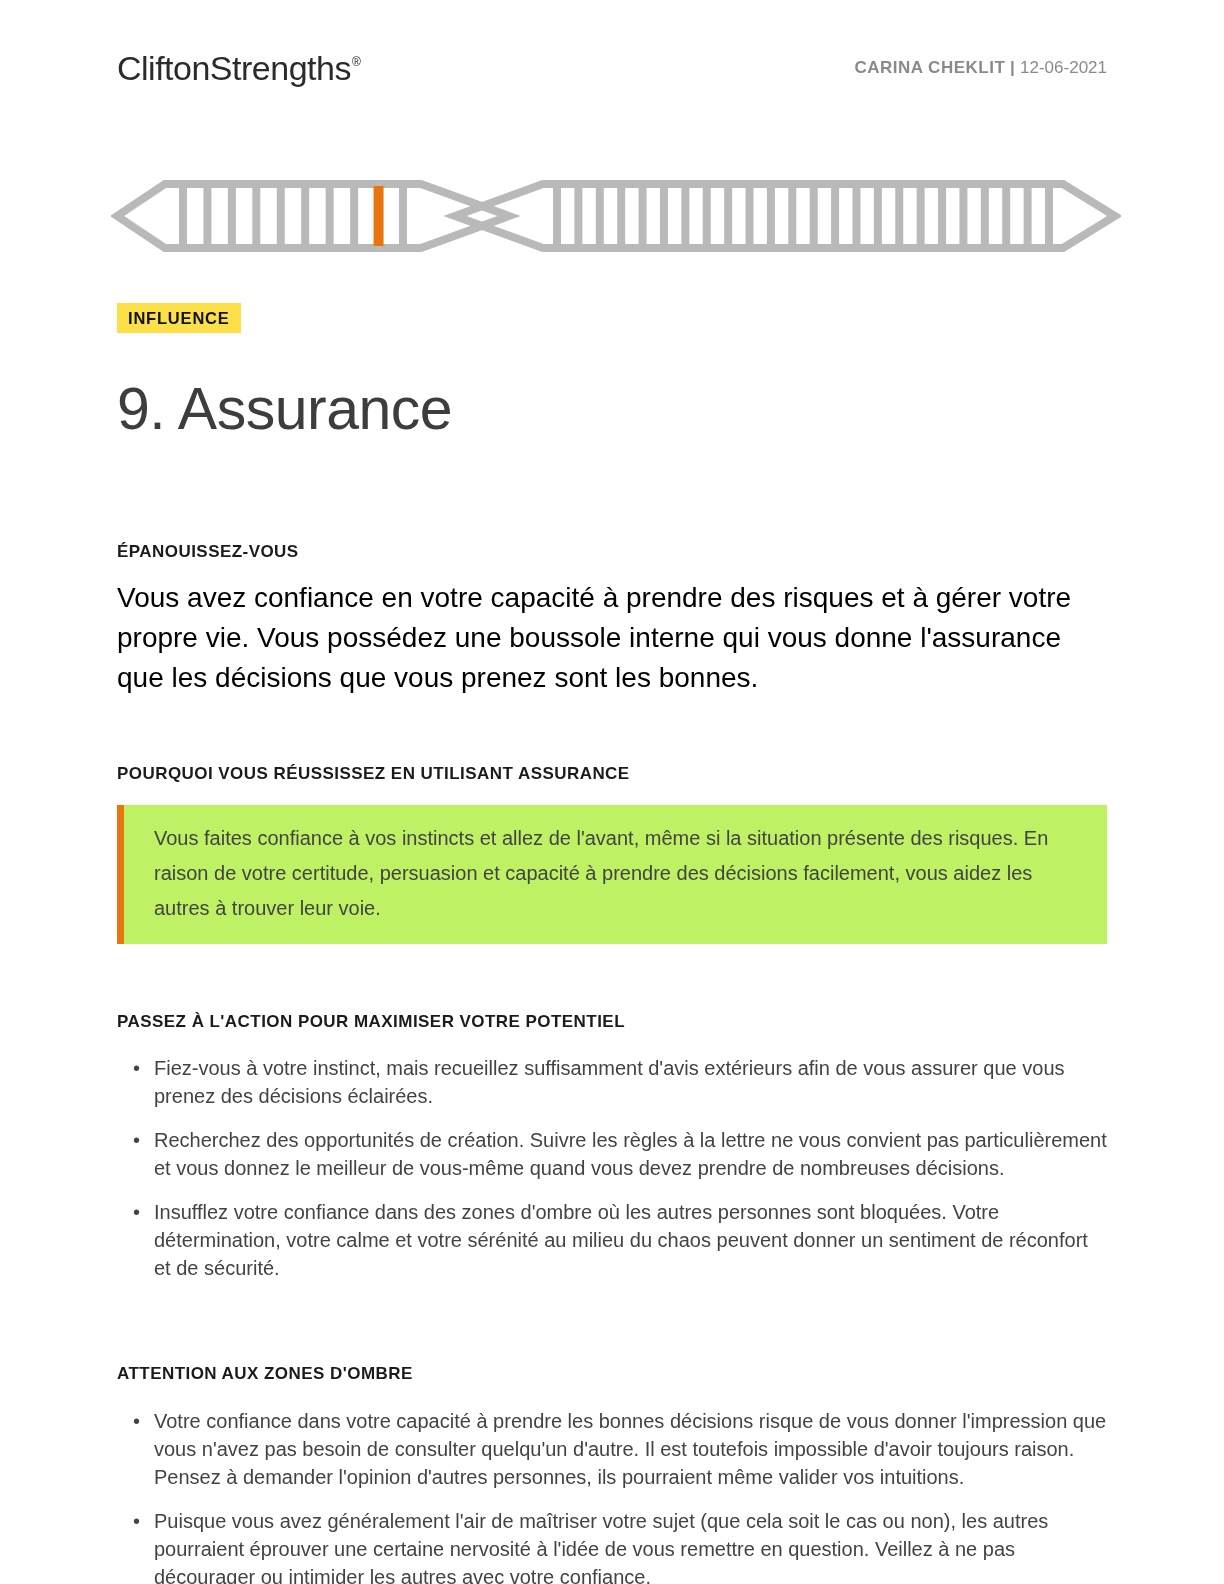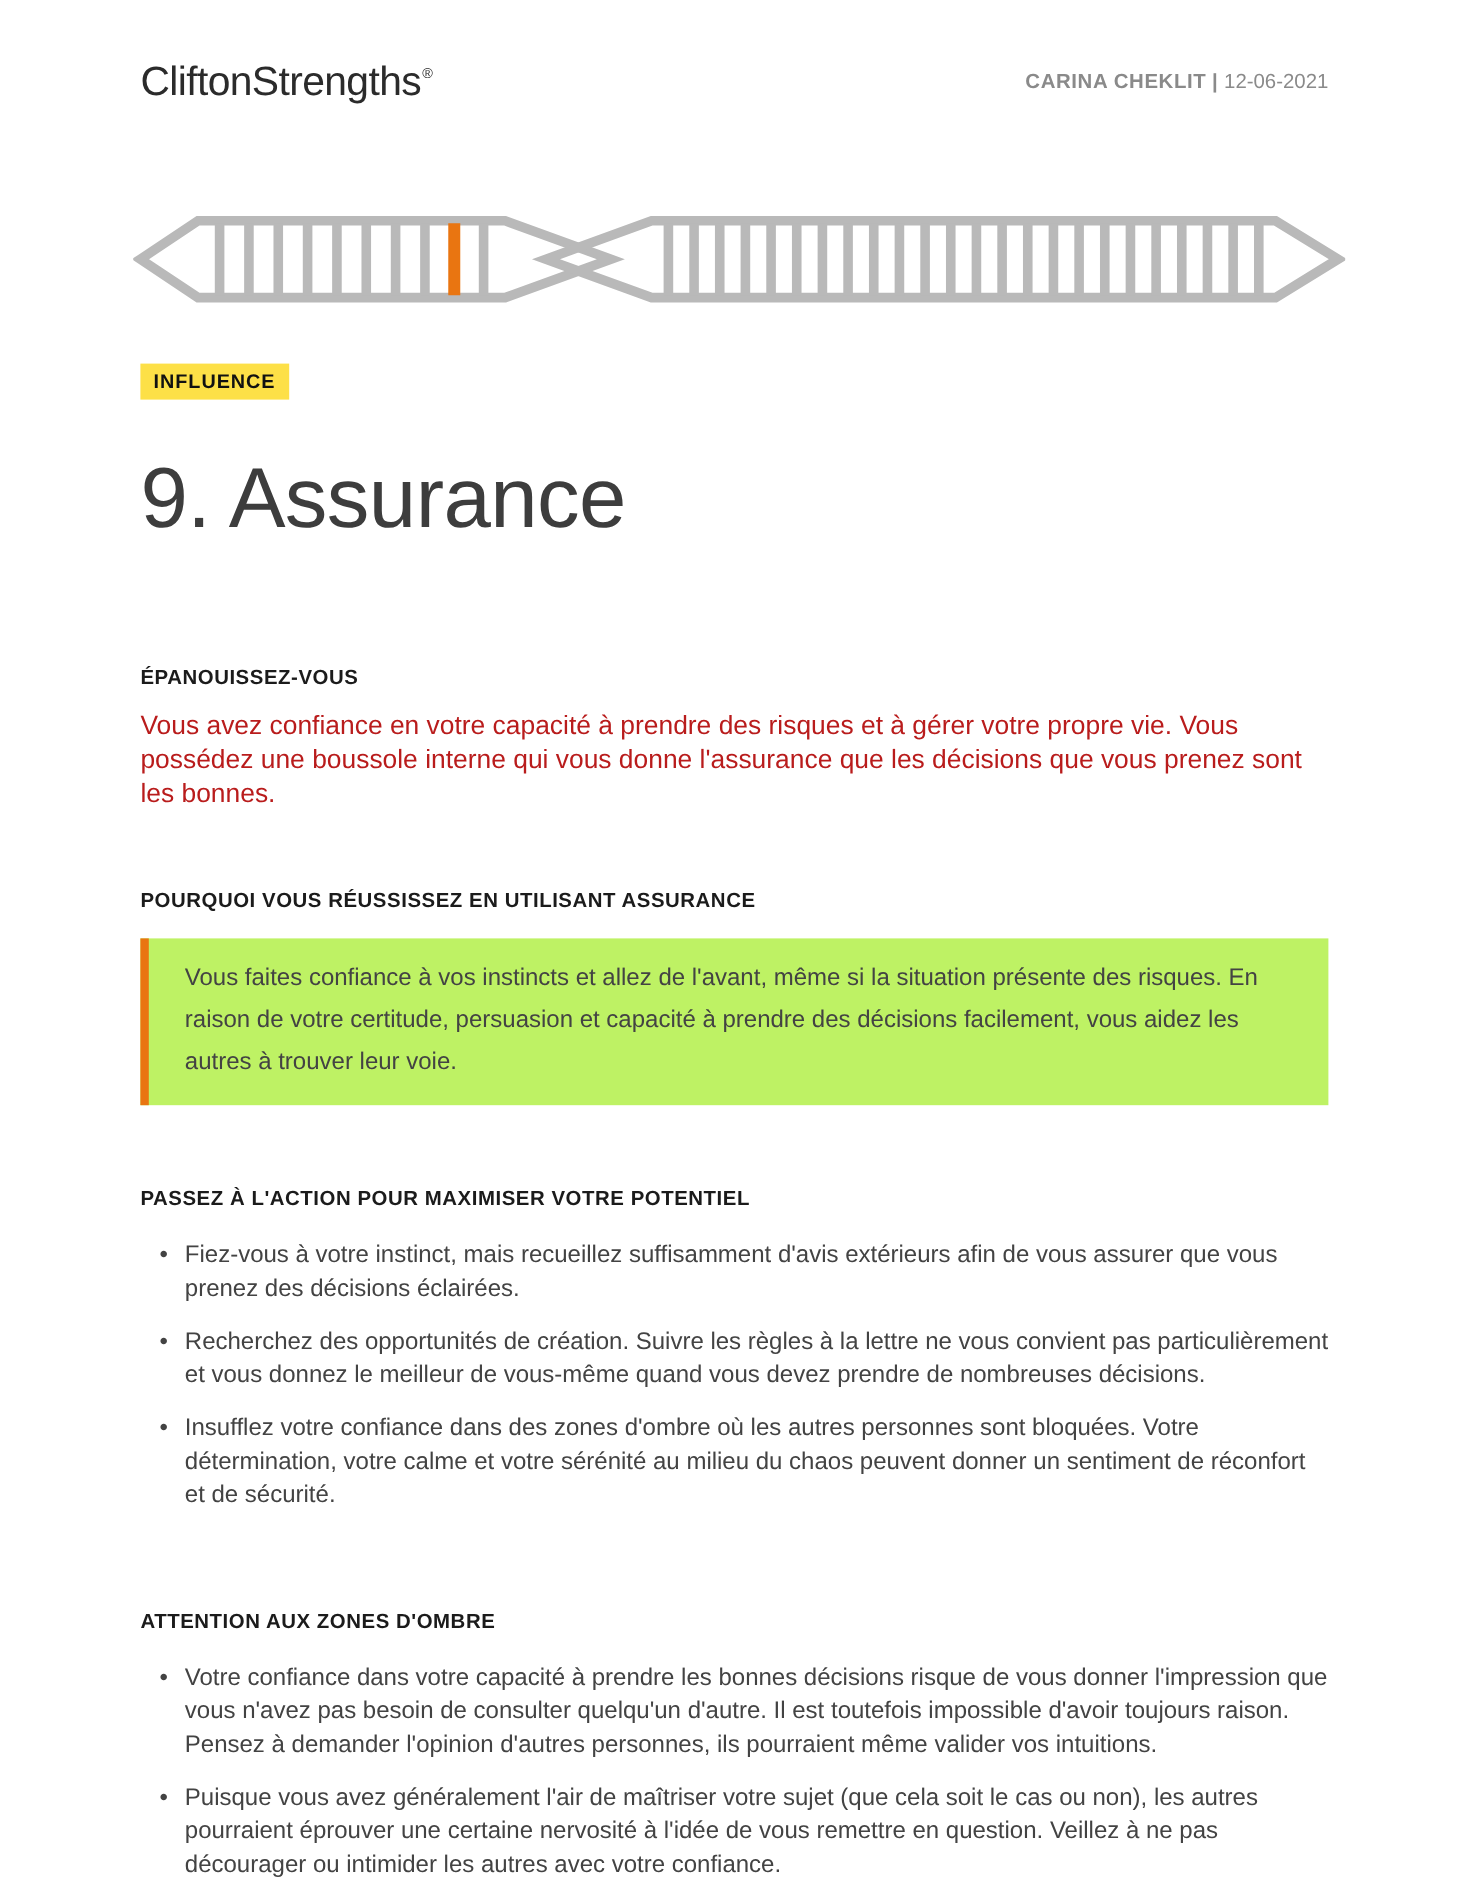--- a/index.html
+++ b/index.html
@@ -25,29 +25,29 @@
   .strand-wrap{margin:0 0 12px -6px;height:86px;}
   .strand-wrap svg{display:block;}
   .outline{fill:none;stroke-width:8;}
   
   .badge{
     display:inline-block;align-self:flex-start;
     color:#111111;font-size:16.5px;font-weight:700;letter-spacing:0.8px;
     padding:6px 11px 5px 11px;margin-top:2px;
   }
   h1{
-    font-size:71px;font-weight:300;color:#3d3d3d;letter-spacing:-0.5px;
+    font-size:59px;font-weight:300;color:#3d3d3d;letter-spacing:-0.5px;
     margin:14px 0 34px 0;line-height:1.1;
   }
   
   h2{
     font-size:17px;font-weight:700;color:#1b1b1b;letter-spacing:0.45px;
     margin:36px 0 15px 0;line-height:1.2;
   }
-  .body-text{font-size:22px;line-height:28px;color:#b91c1c;margin:0;}
+  .body-text{font-size:28px;line-height:40px;color:#000000;margin:0;}
   .callout{
     border-left:7px solid;
     padding:16px 30px 18px 30px;
     font-size:20px;line-height:35px;color:#434343;
     margin:21px 0 2px 0;
   }
   .intro{font-size:20px;line-height:28px;font-style:italic;color:#434343;margin:0 0 4px 0;}
   ul{list-style:none;margin:22px 0 0 0;padding:0 0 0 37px;}
   li{
     position:relative;

